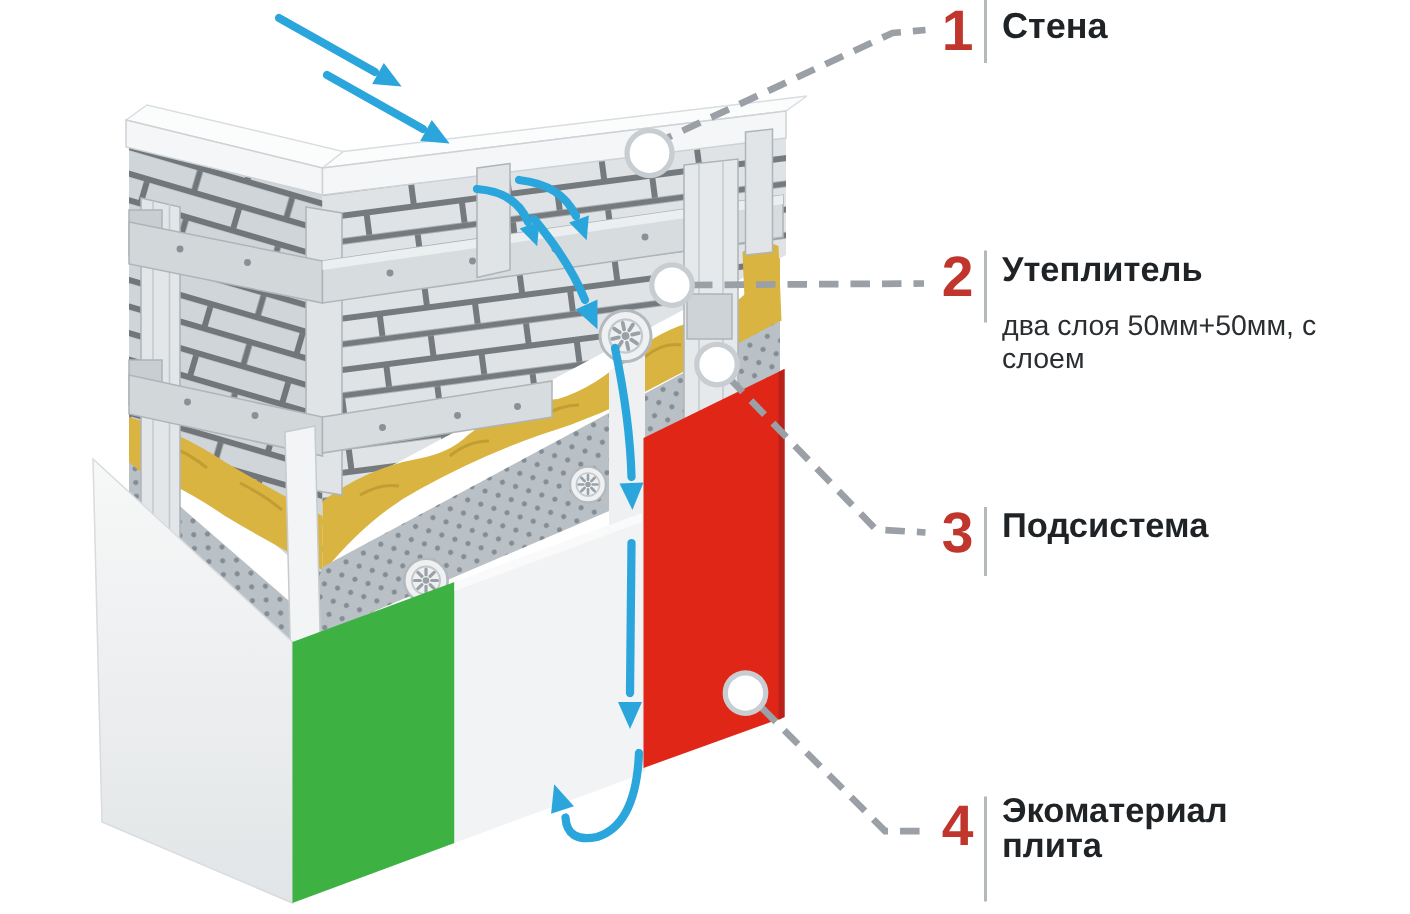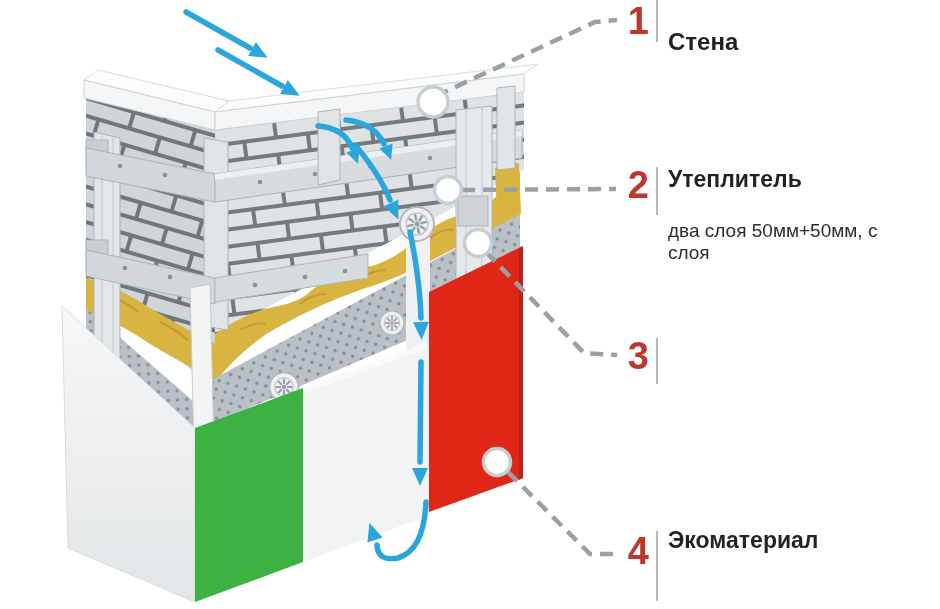--- a/index.html
+++ b/index.html
@@ -12,21 +12,21 @@
   .co-num{
     position:absolute;width:36px;text-align:right;
     font-size:38px;font-weight:bold;color:#c0362c;line-height:1;
     letter-spacing:-1px;
   }
   .co-sep{position:absolute;width:2px;background:#b4b9bc;}
   .co-title{
     position:absolute;font-size:23px;font-weight:bold;color:#1f2326;
     line-height:23px;white-space:nowrap;
   }
-  .co-title.single{font-size:24px;font-weight:600;margin-top:24px;}
+  .co-title.single{font-size:24px;font-weight:600;}
   .co-desc{
     position:absolute;font-size:19px;font-weight:normal;color:#2a2e31;
     line-height:22px;white-space:nowrap;
   }
   .co-title div,.co-desc div{white-space:nowrap;}
 </style>
 </head>
 <body>
 
 <div class="stage">
@@ -221,34 +221,36 @@
       <div>Стена</div>
     </div>
   </div>
 
   <div class="callout">
     <div class="co-num" style="left:612px;top:166px;">2</div>
     <div class="co-sep" style="left:656px;top:167px;height:48px;"></div>
     <div class="co-title" style="left:668px;top:168px;">
       <div>Утеплитель</div>
     </div>
-    <div class="co-desc" style="left:668px;top:220px;">
+    <div class="co-desc" style="left:668px;top:207px;">
       <div>два слоя 50мм+50мм, с</div>
-      <div>слоя</div>
+      <div>слоем</div>
     </div>
   </div>
 
   <div class="callout">
     <div class="co-num" style="left:612px;top:337px;">3</div>
     <div class="co-sep" style="left:656px;top:338px;height:46px;"></div>
     <div class="co-title" style="left:668px;top:339px;">
+      <div>Подсистема</div>
     </div>
   </div>
 
   <div class="callout">
     <div class="co-num" style="left:612px;top:532px;">4</div>
     <div class="co-sep" style="left:656px;top:531px;height:70px;"></div>
     <div class="co-title" style="left:668px;top:529px;">
       <div>Экоматериал</div>
+      <div>плита</div>
     </div>
   </div>
 
 </div>
 
 </body></html>

